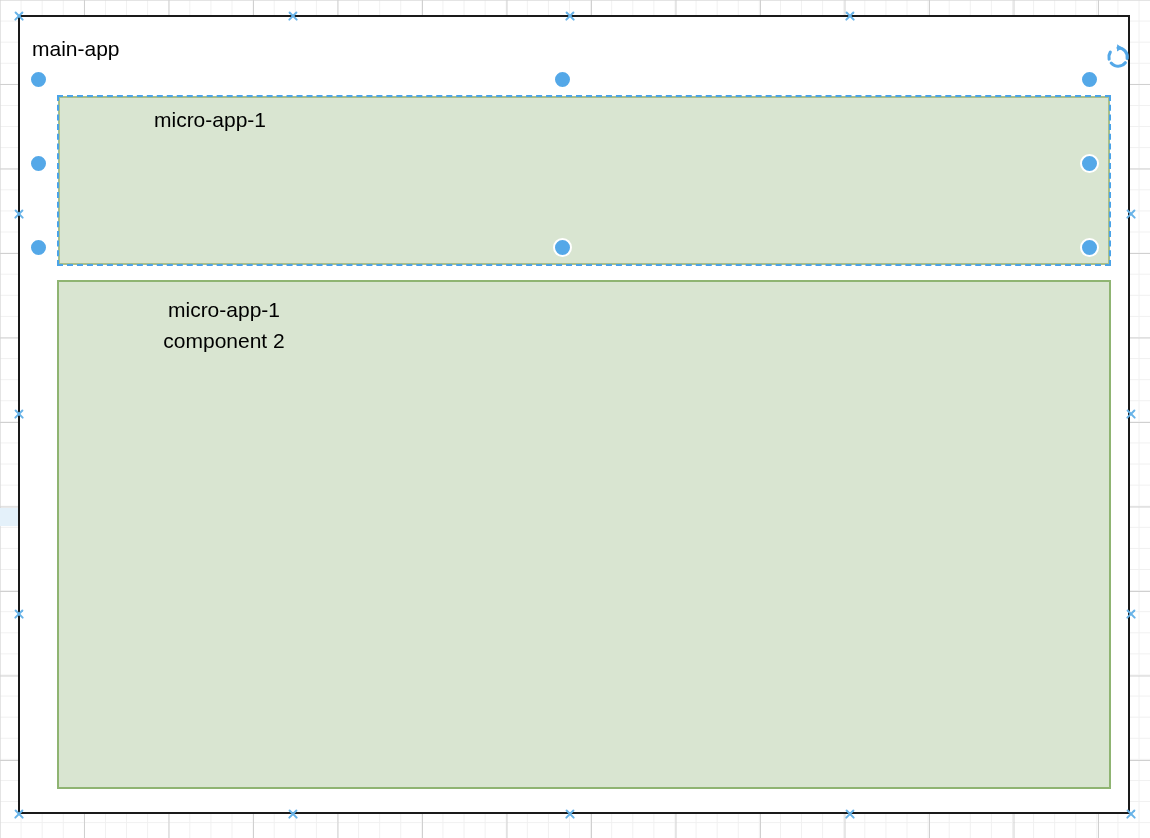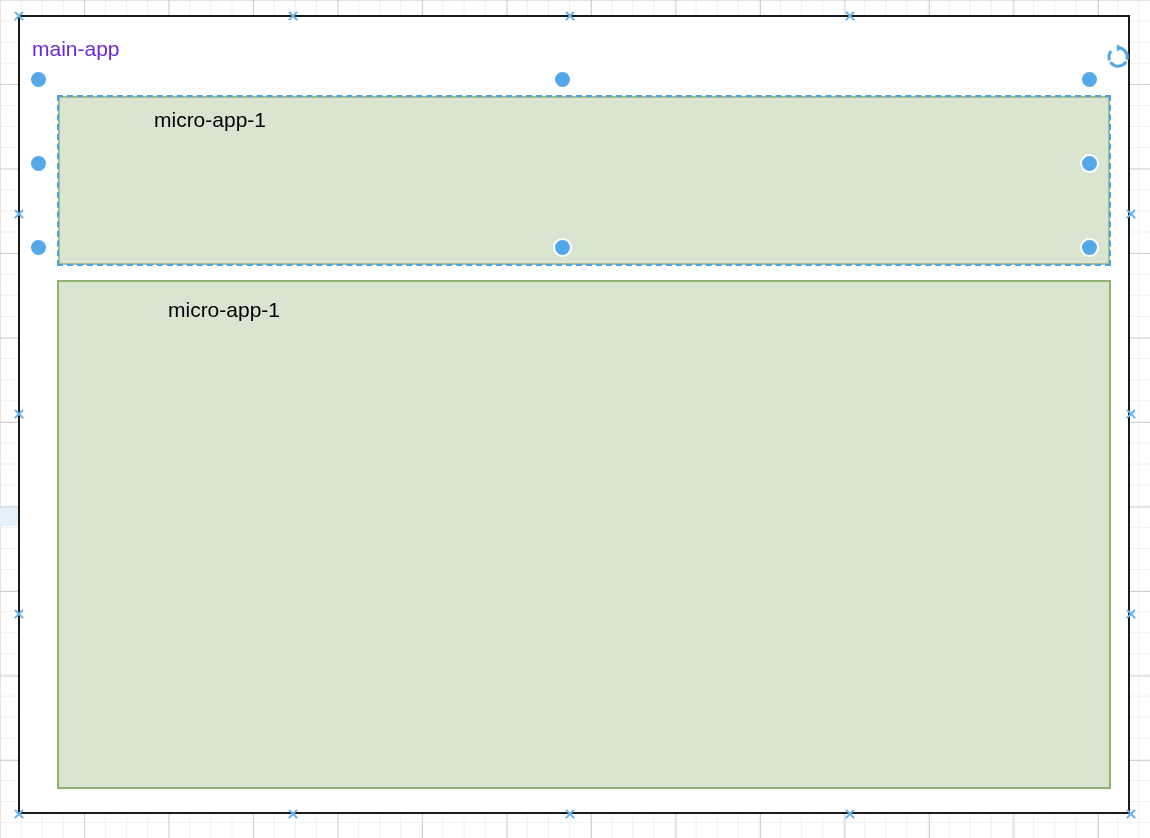--- a/index.html
+++ b/index.html
@@ -52,21 +52,21 @@
     background: #ffffff;
     border: 2px solid #1a1a1a;
     box-sizing: border-box;
   }
 
   .main-app-label {
     position: absolute;
     left: 12px;
     top: 20px;
     font-size: 21px;
-    color: #6d28d9;
+    color: #000000;
     line-height: 24px;
     white-space: nowrap;
   }
 
   
   .cp {
     position: absolute;
     width: 14px;
     height: 14px;
     margin-left: -7px;
@@ -179,20 +179,21 @@
     <div class="comp1">
       <div class="comp1-text">
         <div>micro-app-1</div>
       </div>
     </div>
     <div class="comp1-sel"></div>
 
     <div class="comp2">
       <div class="comp2-text">
         <div>micro-app-1</div>
+        <div>component 2</div>
       </div>
     </div>
 
     <div class="rotate-icon">
       <svg width="28" height="28" viewBox="0 0 28 28">
         <path d="M14 4.8 A9.2 9.2 0 1 1 6.3 9.1" fill="none" stroke="#54a8e8" stroke-width="3.1" stroke-linecap="round" stroke-dasharray="16 4.5"></path>
         <path d="M13.2 1.2 L18.6 5.0 L13.0 8.6 Z" fill="#54a8e8"></path>
       </svg>
     </div>
   </div>

